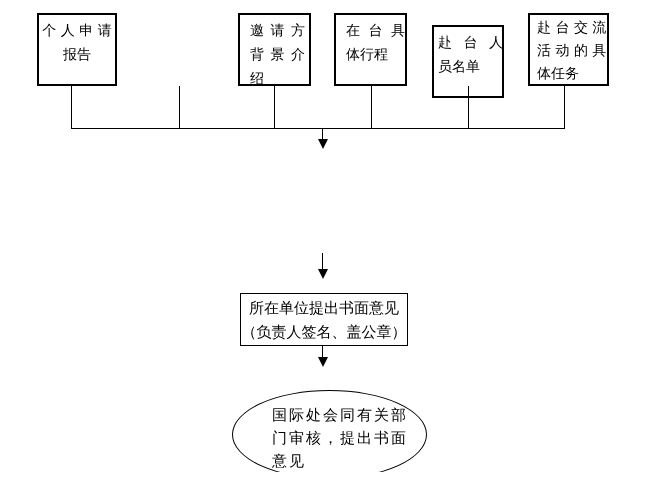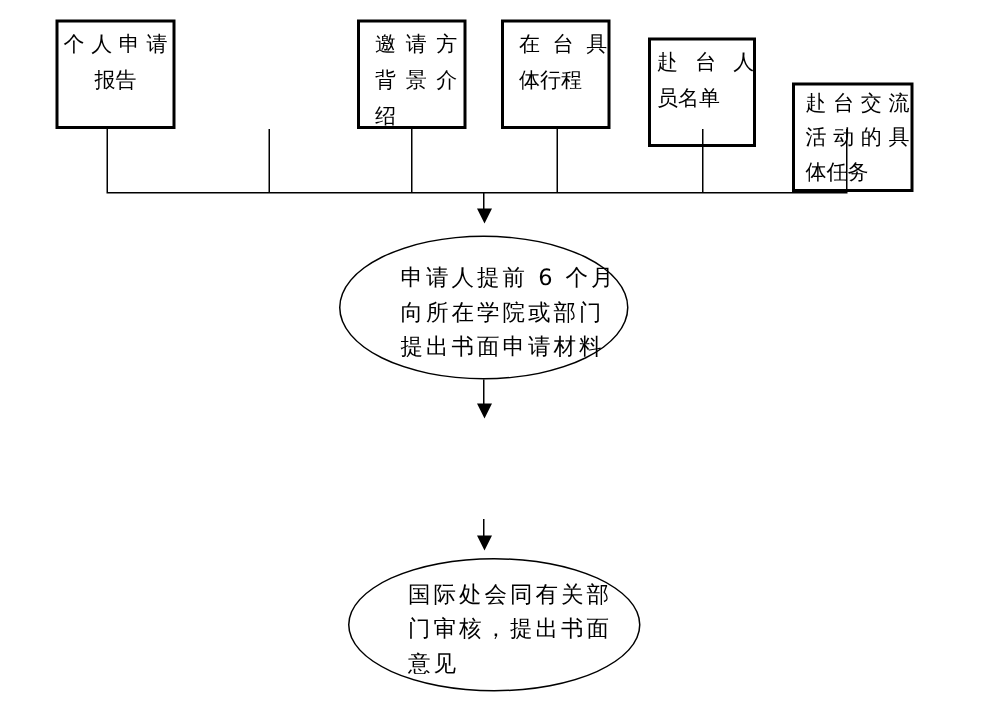--- a/index.html
+++ b/index.html
@@ -52,50 +52,49 @@
     <span class="lbl" style="padding-left:10px;word-spacing:2px;">邀 请 方
 背 景 介
 绍</span>
   </div>
 
   <div class="tbox" style="left:432px;width:72px;margin-top:12px;">
     <span class="lbl" style="padding-left:4px;word-spacing:7px;">赴 台 人
 员名单</span>
   </div>
 
-  <div class="tbox" style="left:528px;width:81px;line-height:23px;padding-top:1px;margin-top:42px;">
+  <div class="tbox" style="left:528px;width:81px;line-height:23px;padding-top:1px;">
     <span class="lbl" style="padding-left:7px;">赴 台 交 流
 活 动 的 具
 体任务</span>
   </div>
 
   <div class="vline" style="left:71px;top:86px;height:42px;"></div>
   <div class="vline" style="left:179px;top:86px;height:42px;"></div>
   <div class="vline" style="left:274px;top:86px;height:42px;"></div>
   <div class="vline" style="left:371px;top:86px;height:42px;"></div>
   <div class="vline" style="left:468px;top:86px;height:42px;"></div>
   <div class="vline" style="left:564px;top:86px;height:42px;"></div>
 
   <div class="hline" style="left:71px;top:128px;width:494px;"></div>
 
   <div class="vline" style="left:322px;top:128px;height:12px;"></div>
   <div class="ahead" style="left:318px;top:139px;"></div>
 
-  <div class="ellipse" style="left:226px;top:157px;width:193px;height:96px;">
-    <span class="eLbl" style="margin-left:40px;margin-top:6px;">申请人提前 6 个月
-向所在学院或部门
-提出书面申请材料</span>
-  </div>
 
   <div class="vline" style="left:322px;top:253px;height:17px;"></div>
   <div class="ahead" style="left:318px;top:269px;"></div>
 
+  <div class="rectstep" style="left:240px;top:293px;width:168px;height:53px;">
+    <span class="lbl">所在单位提出书面意见
+（负责人签名、盖公章）</span>
+  </div>
 
   <div class="vline" style="left:322px;top:346px;height:12px;"></div>
   <div class="ahead" style="left:318px;top:357px;"></div>
 
-  <div class="ellipse" style="left:232px;top:372px;width:195px;height:89px;font-family:Liberation Serif, serif;">
+  <div class="ellipse" style="left:232px;top:390px;width:195px;height:89px;">
     <span class="eLbl" style="margin-left:39px;margin-top:8px;">国际处会同有关部
 门审核，提出书面
 意见</span>
   </div>
 
 </div>
 
 </body></html>

